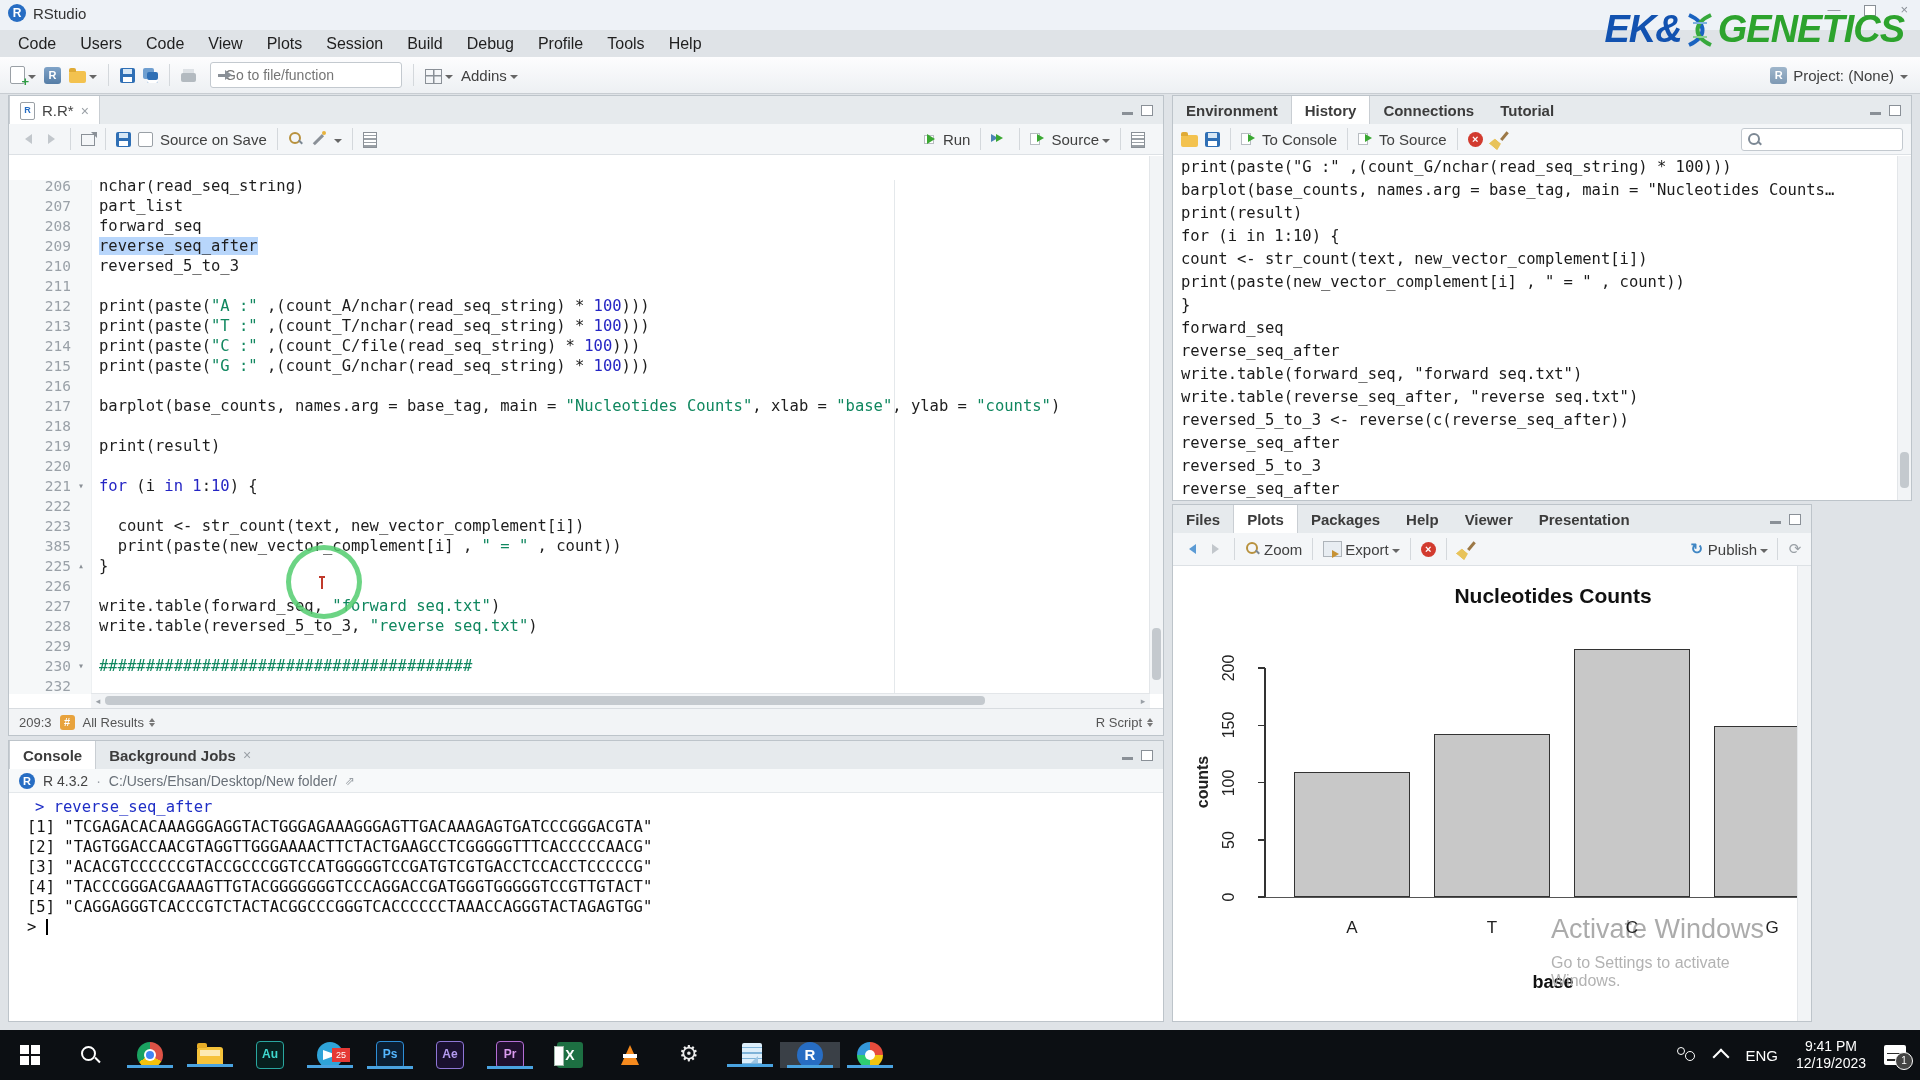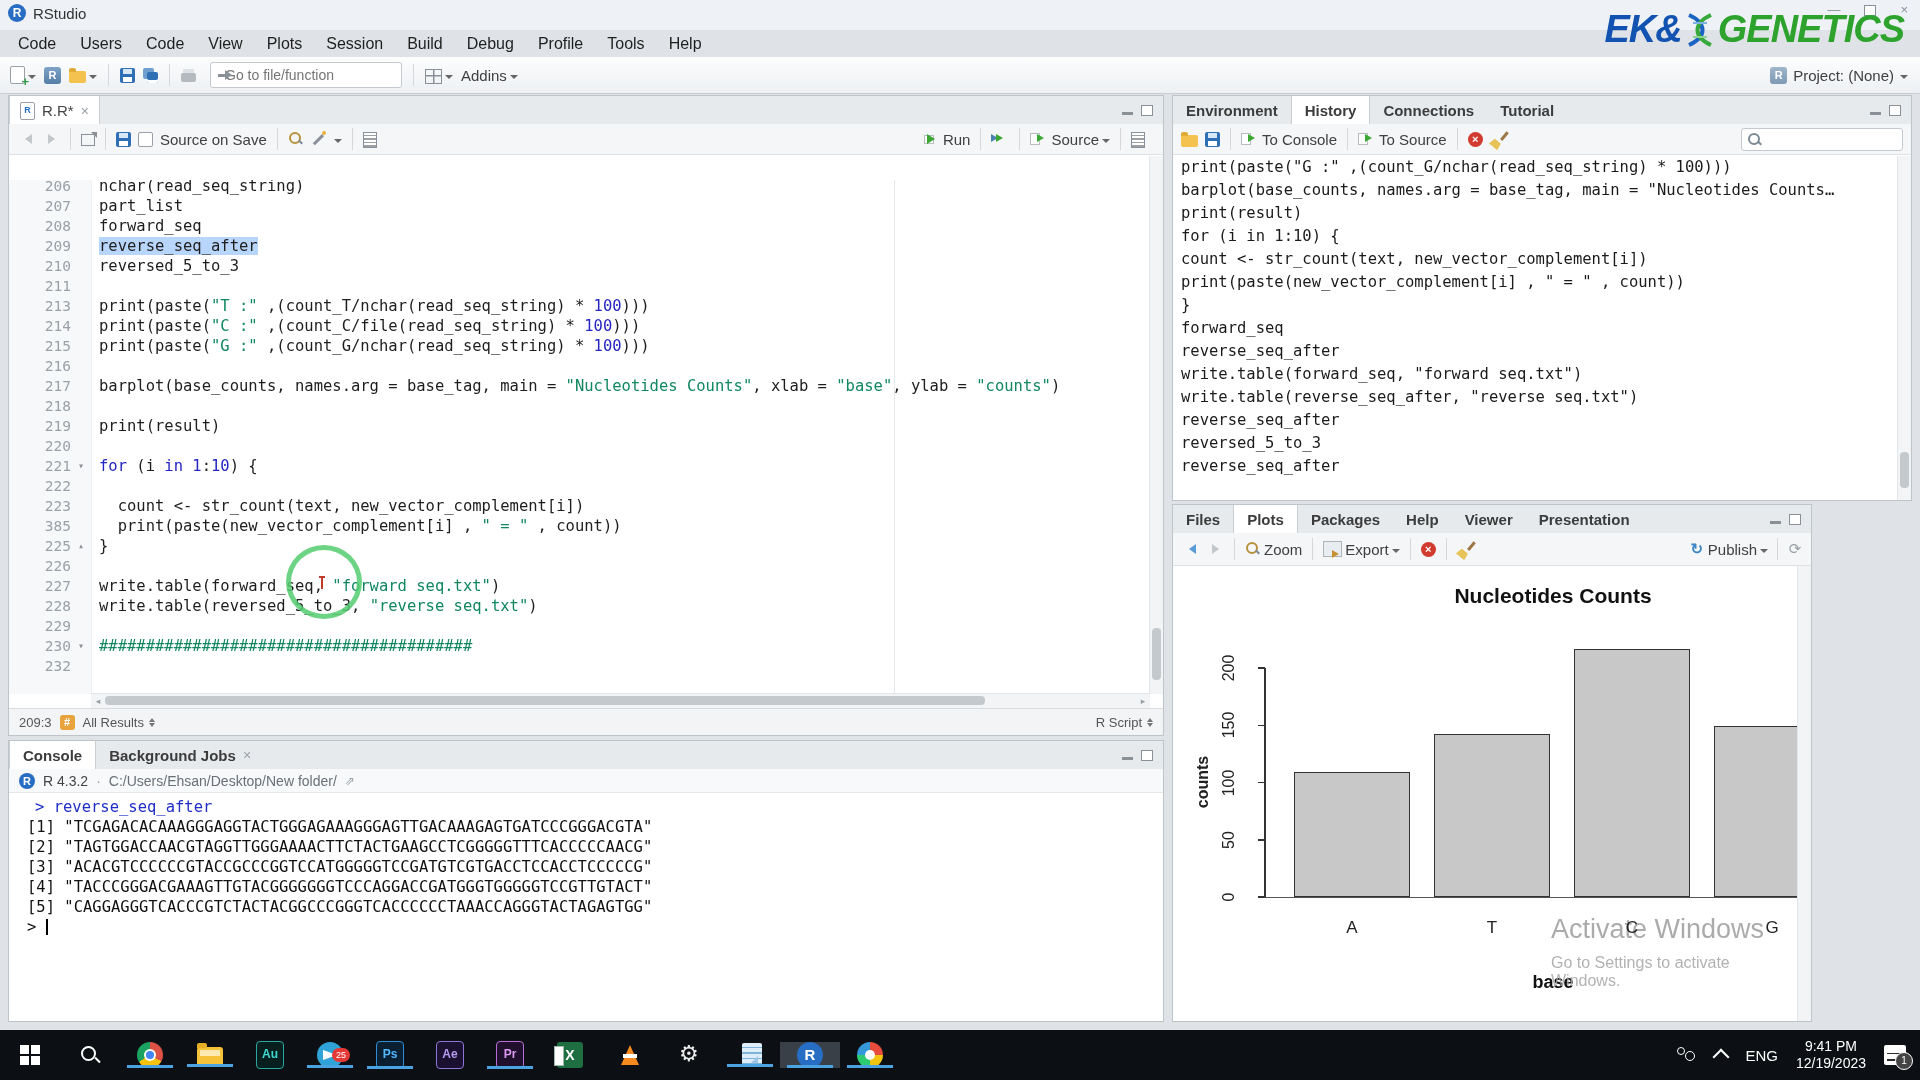--- a/index.html
+++ b/index.html
@@ -164,21 +164,21 @@
   #click-ring{position:absolute;left:286px;top:545px;width:66px;height:64px;border:5px solid rgba(82,205,110,.85);
               border-radius:50%;z-index:5;}
   #click-cursor{position:absolute;left:30px;top:26px;width:2px;height:13px;background:#c0392b;}
   #click-cursor::before{content:"";position:absolute;left:-2px;top:0;width:6px;height:2px;background:#c0392b;}
   
   #taskbar{position:absolute;left:0;right:0;bottom:0;height:50px;background:#0c0f13;display:flex;align-items:stretch;z-index:10;}
   #tb-icons{display:flex;align-items:center;}
   .tb-btn{position:relative;width:60px;display:flex;align-items:center;justify-content:center;}
   .tb-btn.active{background:#3a4047;}
   .tb-under{position:absolute;left:7px;right:7px;bottom:0;height:3px;background:#4aa3e0;}
-  .tb-badge{position:absolute;right:10px;bottom:6px;min-width:14px;height:14px;border-radius:7px;background:#e53935;color:#fff;
+  .tb-badge{position:absolute;right:10px;bottom:6px;min-width:14px;height:14px;border-radius:0;background:#e53935;color:#fff;
             font-size:9px;line-height:14px;text-align:center;padding:0 2px;}
   .tbi{position:relative;display:inline-block;width:26px;height:26px;}
   .tbi.start-icon::before{content:"";position:absolute;left:3px;top:3px;width:9px;height:9px;background:#fff;
        box-shadow:11px 0 #fff,0 11px #fff,11px 11px #fff;}
   .tbi.search-icon::before{content:"";position:absolute;left:4px;top:4px;width:11px;height:11px;border:2px solid #fff;border-radius:50%;}
   .tbi.search-icon::after{content:"";position:absolute;left:17px;top:17px;width:7px;height:2px;background:#fff;transform:rotate(45deg);}
   .tbi.chrome-icon{border-radius:50%;background:conic-gradient(#de5246 0 33%,#f4c20d 33% 66%,#1aa260 66% 100%);}
   .tbi.chrome-icon::before{content:"";position:absolute;left:7px;top:7px;width:12px;height:12px;background:#fff;border-radius:50%;}
   .tbi.chrome-icon::after{content:"";position:absolute;left:9px;top:9px;width:8px;height:8px;background:#4285f4;border-radius:50%;}
   .tbi.file-explorer-icon{background:#f6c23a;border-radius:3px;height:20px;margin-top:4px;}
@@ -349,20 +349,21 @@
     <div id="code-area">
       <div id="gutter-bg"></div>
       <div id="margin-line"></div>
       <div id="code-lines">
           <div class="code-line"><span class="ln">206</span><span class="fold"></span><span class="ct"><span class="tk-p">nchar(read_seq_string)</span></span></div>
           <div class="code-line"><span class="ln">207</span><span class="fold"></span><span class="ct"><span class="tk-p">part_list</span></span></div>
           <div class="code-line"><span class="ln">208</span><span class="fold"></span><span class="ct"><span class="tk-p">forward_seq</span></span></div>
           <div class="code-line"><span class="ln">209</span><span class="fold"></span><span class="ct"><span class="sel"><span class="tk-p">reverse_seq_after</span></span></span></div>
           <div class="code-line"><span class="ln">210</span><span class="fold"></span><span class="ct"><span class="tk-p">reversed_5_to_3</span></span></div>
           <div class="code-line"><span class="ln">211</span><span class="fold"></span><span class="ct"></span></div>
+          <div class="code-line"><span class="ln">212</span><span class="fold"></span><span class="ct"><span class="tk-p">print(paste(</span><span class="tk-s">"A :"</span><span class="tk-p"> ,(count_A/nchar(read_seq_string) * </span><span class="tk-k">100</span><span class="tk-p">)))</span></span></div>
           <div class="code-line"><span class="ln">213</span><span class="fold"></span><span class="ct"><span class="tk-p">print(paste(</span><span class="tk-s">"T :"</span><span class="tk-p"> ,(count_T/nchar(read_seq_string) * </span><span class="tk-k">100</span><span class="tk-p">)))</span></span></div>
           <div class="code-line"><span class="ln">214</span><span class="fold"></span><span class="ct"><span class="tk-p">print(paste(</span><span class="tk-s">"C :"</span><span class="tk-p"> ,(count_C/file(read_seq_string) * </span><span class="tk-k">100</span><span class="tk-p">)))</span></span></div>
           <div class="code-line"><span class="ln">215</span><span class="fold"></span><span class="ct"><span class="tk-p">print(paste(</span><span class="tk-s">"G :"</span><span class="tk-p"> ,(count_G/nchar(read_seq_string) * </span><span class="tk-k">100</span><span class="tk-p">)))</span></span></div>
           <div class="code-line"><span class="ln">216</span><span class="fold"></span><span class="ct"></span></div>
           <div class="code-line"><span class="ln">217</span><span class="fold"></span><span class="ct"><span class="tk-p">barplot(base_counts, names.arg = base_tag, main = </span><span class="tk-s">"Nucleotides Counts"</span><span class="tk-p">, xlab = </span><span class="tk-s">"base"</span><span class="tk-p">, ylab = </span><span class="tk-s">"counts"</span><span class="tk-p">)</span></span></div>
           <div class="code-line"><span class="ln">218</span><span class="fold"></span><span class="ct"></span></div>
           <div class="code-line"><span class="ln">219</span><span class="fold"></span><span class="ct"><span class="tk-p">print(result)</span></span></div>
           <div class="code-line"><span class="ln">220</span><span class="fold"></span><span class="ct"></span></div>
           <div class="code-line"><span class="ln">221</span><span class="fold">▾</span><span class="ct"><span class="tk-k">for</span><span class="tk-p"> (i </span><span class="tk-k">in</span><span class="tk-p"> </span><span class="tk-k">1</span><span class="tk-p">:</span><span class="tk-k">10</span><span class="tk-p">) {</span></span></div>
           <div class="code-line"><span class="ln">222</span><span class="fold"></span><span class="ct"></span></div>
@@ -482,20 +483,21 @@
         <div class="hrow">barplot(base_counts, names.arg = base_tag, main = "Nucleotides Counts…</div>
         <div class="hrow">print(result)</div>
         <div class="hrow">for (i in 1:10) {</div>
         <div class="hrow">count &lt;- str_count(text, new_vector_complement[i])</div>
         <div class="hrow">print(paste(new_vector_complement[i] , " = " , count))</div>
         <div class="hrow">}</div>
         <div class="hrow">forward_seq</div>
         <div class="hrow">reverse_seq_after</div>
         <div class="hrow">write.table(forward_seq, "forward seq.txt")</div>
         <div class="hrow">write.table(reverse_seq_after, "reverse seq.txt")</div>
+        <div class="hrow">reversed_5_to_3 &lt;- reverse(c(reverse_seq_after))</div>
         <div class="hrow">reverse_seq_after</div>
         <div class="hrow">reversed_5_to_3</div>
         <div class="hrow">reverse_seq_after</div>
       </div>
     <div id="hist-scroll">
         <div id="hist-thumb"></div>
       </div>
   </div>
 
   <div id="plots-pane" class="pane">

